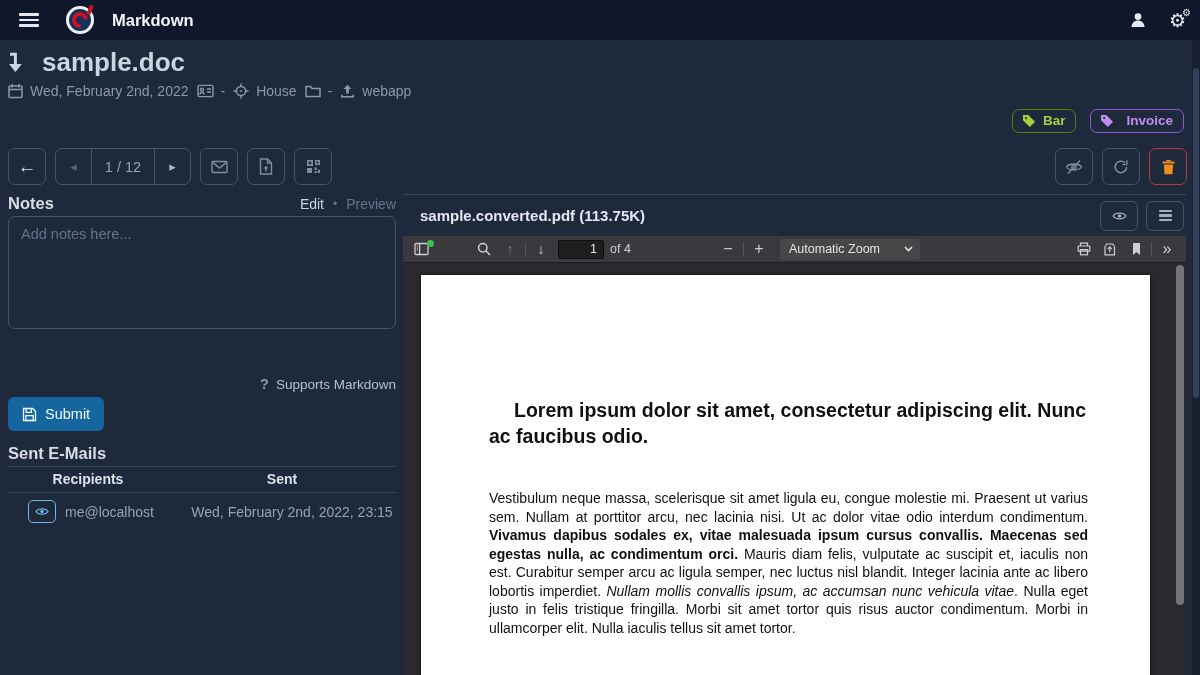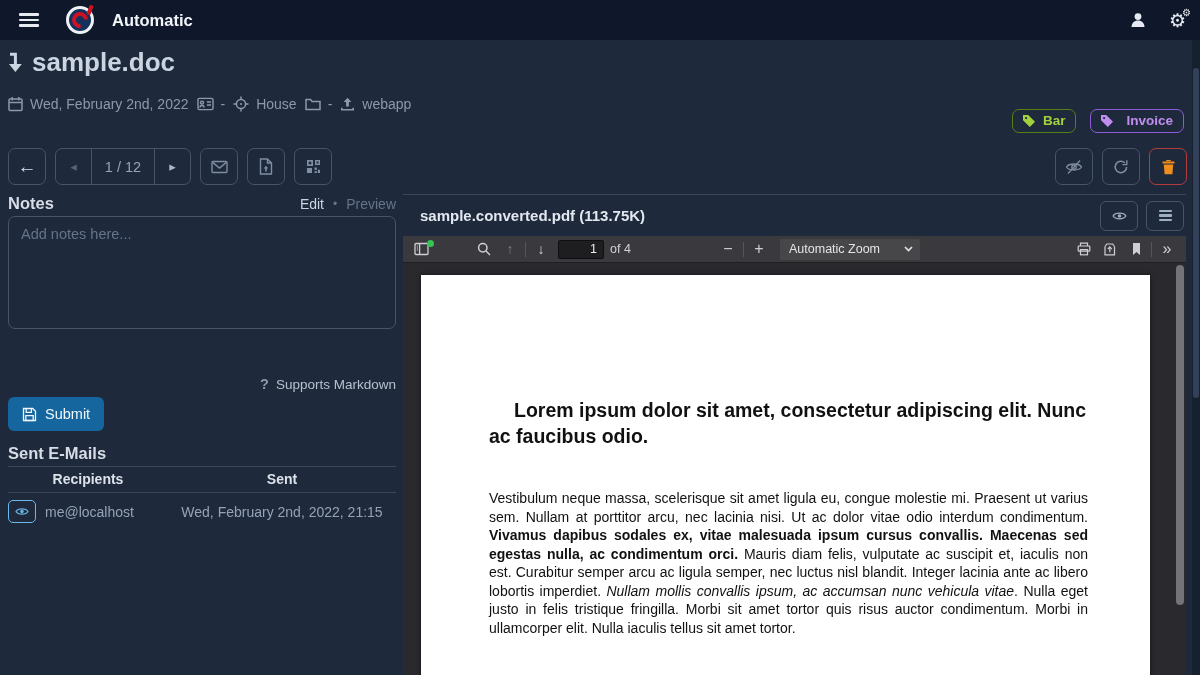--- a/index.html
+++ b/index.html
@@ -17,22 +17,22 @@
   .logo .c { position:absolute; left:3px; top:3px; width:16px; height:16px; border-radius:50%; border:4.5px solid #cf1124; border-right-color:transparent; transform:rotate(40deg); }
   .logo .tail { position:absolute; right:-1px; top:-4px; width:4px; height:10px; background:#cf1124; transform:rotate(22deg); border-radius:1px; }
   .brand { color:#f1f5f9; font-weight:bold; font-size:16.5px; margin-left:4px; }
   .nav-right { display:flex; align-items:center; gap:22px; }
   .nav-btn { background:none; border:none; color:#e7ebf1; cursor:pointer; display:flex; align-items:center; }
   .cogs { position:relative; font-size:19px; line-height:1; }
   .cogs .small { position:absolute; font-size:10px; right:-5px; top:-3px; }
 
   
   .item-header { position:absolute; left:8px; top:47px; }
-  .item-title { display:flex; align-items:center; gap:8px; color:#cbd5e1; font-size:26px; font-weight:bold; }
-  .item-meta { display:flex; align-items:center; margin-top:18px; color:#8d99ab; font-size:14px; }
+  .item-title { display:flex; align-items:center; gap:18px; color:#cbd5e1; font-size:26px; font-weight:bold; }
+  .item-meta { display:flex; align-items:center; margin-top:5px; color:#8d99ab; font-size:14px; }
   .item-meta .mi { display:flex; align-items:center; gap:7px; }
   .item-meta svg { flex:none; }
   .meta-gap { width:8px; }
 
   
   .tags-row { position:absolute; right:16px; top:109px; display:flex; gap:14px; }
   .tag { display:flex; align-items:center; gap:7px; border-radius:7px; padding:3px 10px 4px 9px;
          font-weight:bold; font-size:13.5px; background:transparent; cursor:pointer; }
   .tag-green { color:#a3d13d; border:1px solid #568012; }
   .tag-purple { color:#c18ef0; border:1px solid #8d5bd6;gap:12px; }
@@ -67,21 +67,21 @@
   .md-hint .q { font-weight:bold; font-size:14.5px; color:#8d99ab; }
   .submit-btn { position:absolute; top:203px; left:0; height:31px; padding:17px 14px; background:#15669e;
                 border:none; border-radius:6px; color:#f0f6fb; font-size:14.5px; display:flex;
                 align-items:center; gap:8px; cursor:pointer; font-family:inherit; }
   .emails-head { position:absolute; top:250px; left:0; }
   .email-table { position:absolute; top:272px; left:0; width:388px; }
   .et-header { display:flex; border-top:1px solid #3b4758; border-bottom:1px solid #3b4758;
                padding:4px 0 5px; font-weight:bold; font-size:14px; color:#dbe2ea; }
   .et-c1 { width:160px; text-align:center; }
   .et-c2 { flex:1; text-align:center; }
-  .et-row { display:flex; align-items:center; margin-top:7px; font-size:14px; color:#94a3b8; }
+  .et-row { display:flex; align-items:center; margin-top:7px; font-size:14px; color:#94a3b8;margin-left:20px; }
   .eye-btn { width:28px; height:23px; border:1px solid #6cb8e8; border-radius:5px; background:transparent;
              color:#6cb8e8; display:flex; align-items:center; justify-content:center; cursor:pointer; margin-right:9px; }
   .et-row .recip { width:123px; }
   .et-row .sent { flex:1; text-align:center; }
 
   
   .pdf-panel { position:absolute; left:403px; top:194px; width:783px; bottom:0; border-top:1px solid #3b4758; }
   .pdf-head { height:41px; display:flex; align-items:center; justify-content:space-between; padding:0 2px 0 17px; }
   .pdf-filename { color:#e2e8f0; font-weight:bold; font-size:15px; }
   .pdf-head-btns { display:flex; gap:8px; }
@@ -135,21 +135,21 @@
     <div class="nav-left">
       <button class="hamburger">
           <i></i>
           <i></i>
           <i></i>
         </button>
       <div class="logo">
           <div class="c"></div>
           <div class="tail"></div>
         </div>
-      <span class="brand">Automatic</span>
+      <span class="brand">Markdown</span>
     </div>
     <div class="nav-right">
       <button class="nav-btn">
         <svg width="18" height="18" viewBox="0 0 18 18">
             <circle cx="9" cy="5.6" r="3.4" fill="#e7ebf1"></circle>
             <path d="M2.5 16c0-4 2.9-6.6 6.5-6.6s6.5 2.6 6.5 6.6z" fill="#e7ebf1"></path>
           </svg>
       </button>
       <button class="nav-btn cogs">
         <span>⚙</span>
@@ -346,21 +346,21 @@
       <div class="et-row">
         <button class="eye-btn">
           <span>
               <svg width="14" height="11" viewBox="0 0 14 11" stroke="#6cb8e8" fill="none" stroke-width="1.2">
                 <path d="M1 5.5C3 2 11 2 13 5.5 11 9 3 9 1 5.5z"></path>
                 <circle cx="7" cy="5.5" r="1.7" fill="#6cb8e8" stroke="none"></circle>
               </svg>
             </span>
         </button>
         <span class="recip">me@localhost</span>
-        <span class="sent">Wed, February 2nd, 2022, 21:15</span>
+        <span class="sent">Wed, February 2nd, 2022, 23:15</span>
       </div>
     </div>
   </aside>
 
   <section class="pdf-panel">
     <div class="pdf-head">
       <span class="pdf-filename">sample.converted.pdf (113.75K)</span>
       <div class="pdf-head-btns">
         <button class="phbtn">
           <span>

